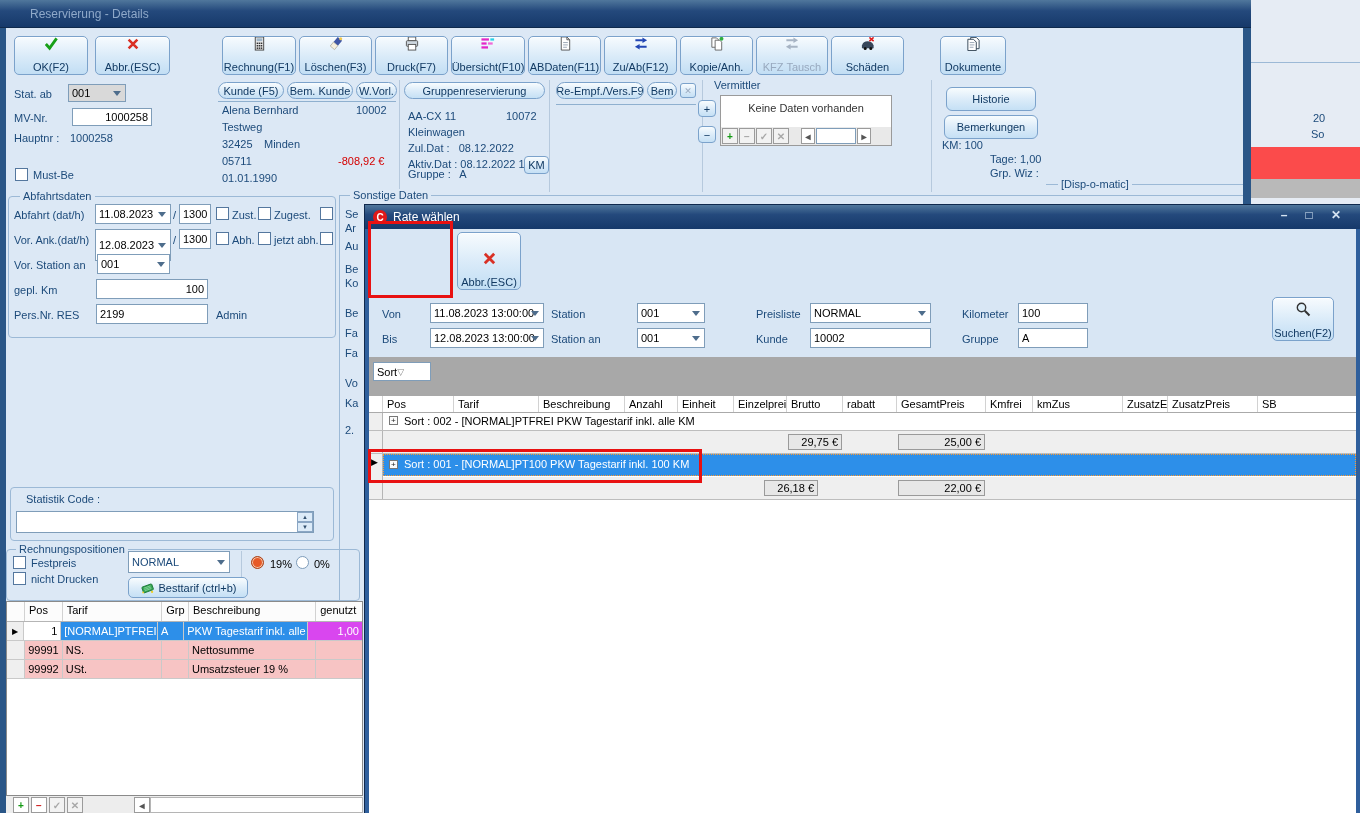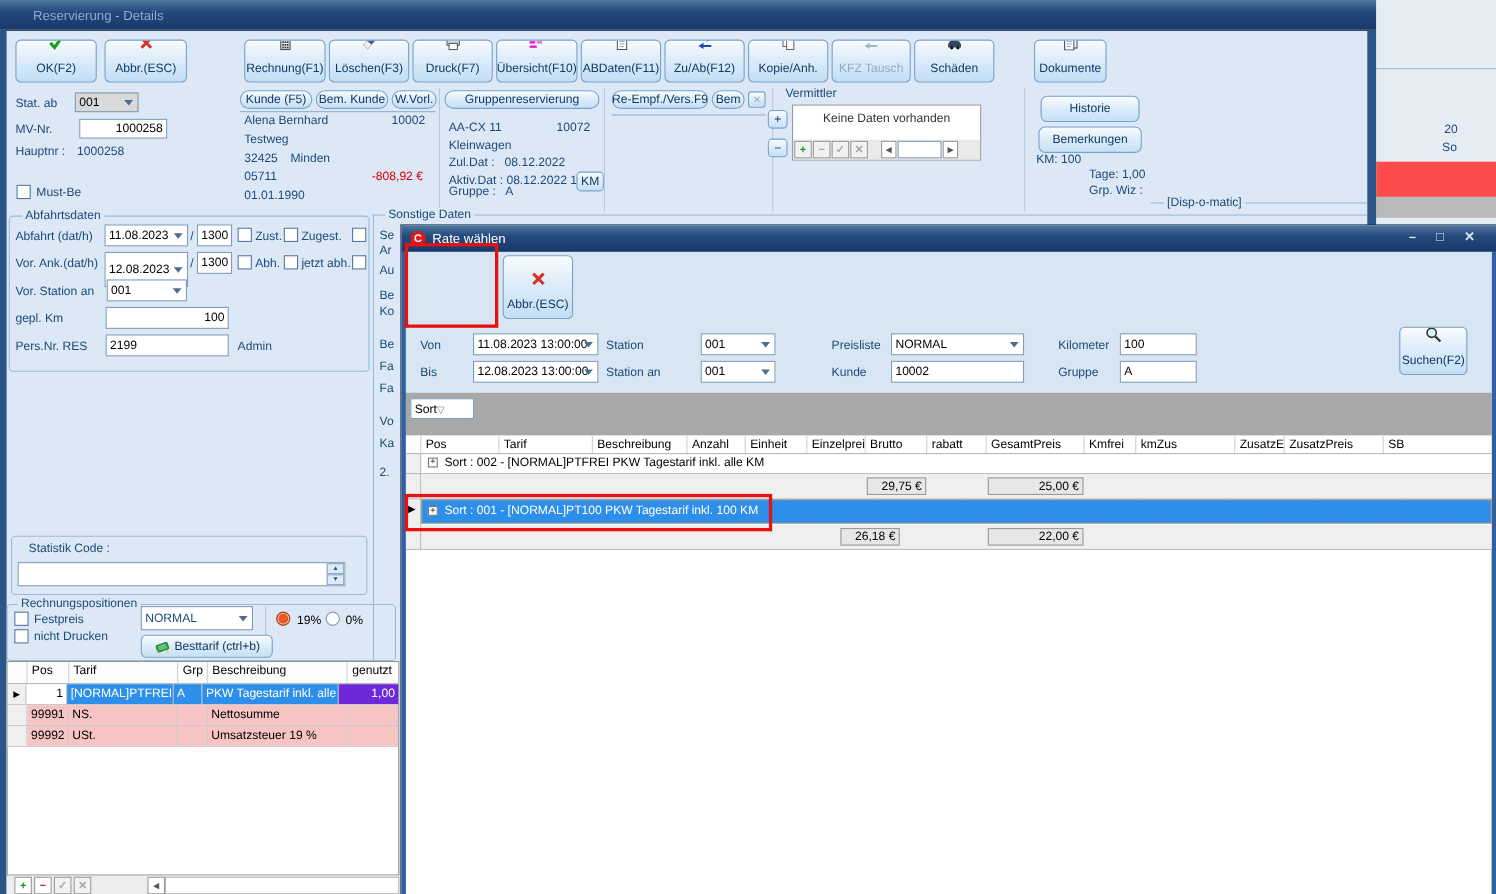--- a/index.html
+++ b/index.html
@@ -4,21 +4,21 @@
 <style>
 *{box-sizing:border-box}
 body{margin:0;background:#666}
 #screen{position:relative;width:1360px;height:813px;overflow:hidden;background:#e6ecf4;font-family:"Liberation Sans",sans-serif;font-size:11px;color:#000}
 .a{position:absolute}
 .t{white-space:pre}
 .navy{color:#1c4a7a}
 .bold{font-weight:normal}
 .redtxt{color:#d40000}
 .tbar{background:linear-gradient(180deg,#50779c 0%,#24497c 40%,#16396a 100%)}
-.btn{display:flex;flex-direction:column;align-items:center;justify-content:flex-end;padding-bottom:6px;gap:10px;border:1px solid #7ba2cb;border-radius:5px;background:linear-gradient(180deg,#f7fbfe,#dcecf9 48%,#c2def4);color:#123a63;box-shadow:inset 0 1px 0 rgba(255,255,255,.8);overflow:hidden}
+.btn{display:flex;flex-direction:column;align-items:center;justify-content:flex-end;padding-bottom:1px;gap:10px;border:1px solid #7ba2cb;border-radius:5px;background:linear-gradient(180deg,#f7fbfe,#dcecf9 48%,#c2def4);color:#123a63;box-shadow:inset 0 1px 0 rgba(255,255,255,.8);overflow:hidden}
 .btn.dis{color:#98a9bf}
 .pill{display:flex;align-items:center;justify-content:center;border:1px solid #7ba2cb;border-radius:9px;background:linear-gradient(180deg,#f8fcfe,#dcecf9 50%,#c5e0f5);color:#113a63;overflow:hidden;white-space:nowrap}
 .pill.dis{color:#9aabc0}
 .inp{display:flex;align-items:center;background:#fff;border:1px solid #7f9db9;padding:0 3px;overflow:hidden;white-space:nowrap}
 .inp.r{justify-content:flex-end}
 .inp.gray{background:#d9d9d9}
 .combo{padding-right:14px}
 .combo::after{content:"";position:absolute;right:4px;top:50%;margin-top:-2px;border:4px solid transparent;border-top:5px solid #4e6d8c}
 .cb{background:#fff;border:1px solid #54779e;width:13px;height:13px}
 .radio{border-radius:50%;background:#fff;border:1px solid #7e9cba;width:13px;height:13px}
@@ -402,21 +402,21 @@
         <div class="hc" style="width:46px;border-right:none">genutzt</div>
       </div>
       <div style="display:flex;height:19px;border-bottom:1px solid #c9c9c9">
         <div class="cell" style="width:18px;background:#efefef;justify-content:center;padding:0">
             <span style="font-size:8px;color:#000">▶</span>
           </div>
         <div class="cell r" style="width:38px">1</div>
         <div class="cell" style="width:100px;background:#2d8fe9;color:#fff">[NORMAL]PTFREI</div>
         <div class="cell" style="width:27px;background:#2d8fe9;color:#fff">A</div>
         <div class="cell" style="width:128px;background:#2d8fe9;color:#fff">PKW Tagestarif inkl. alle K</div>
-        <div class="cell r" style="width:56px;background:#6d28d9;color:#fff;border-right:none">1,00</div>
+        <div class="cell r" style="width:56px;background:#d946ef;color:#fff;border-right:none">1,00</div>
       </div>
       <div style="display:flex;height:19px;border-bottom:1px solid #c9c9c9">
         <div class="cell" style="width:18px;background:#efefef"></div>
         <div class="cell r" style="width:38px;background:#f7c4c4">99991</div>
         <div class="cell" style="width:100px;background:#f7c4c4">NS.</div>
         <div class="cell" style="width:27px;background:#f7c4c4"></div>
         <div class="cell" style="width:128px;background:#f7c4c4">Nettosumme</div>
         <div class="cell" style="width:46px;background:#f7c4c4;border-right:none"></div>
       </div>
       <div style="display:flex;height:19px;border-bottom:1px solid #c9c9c9">

